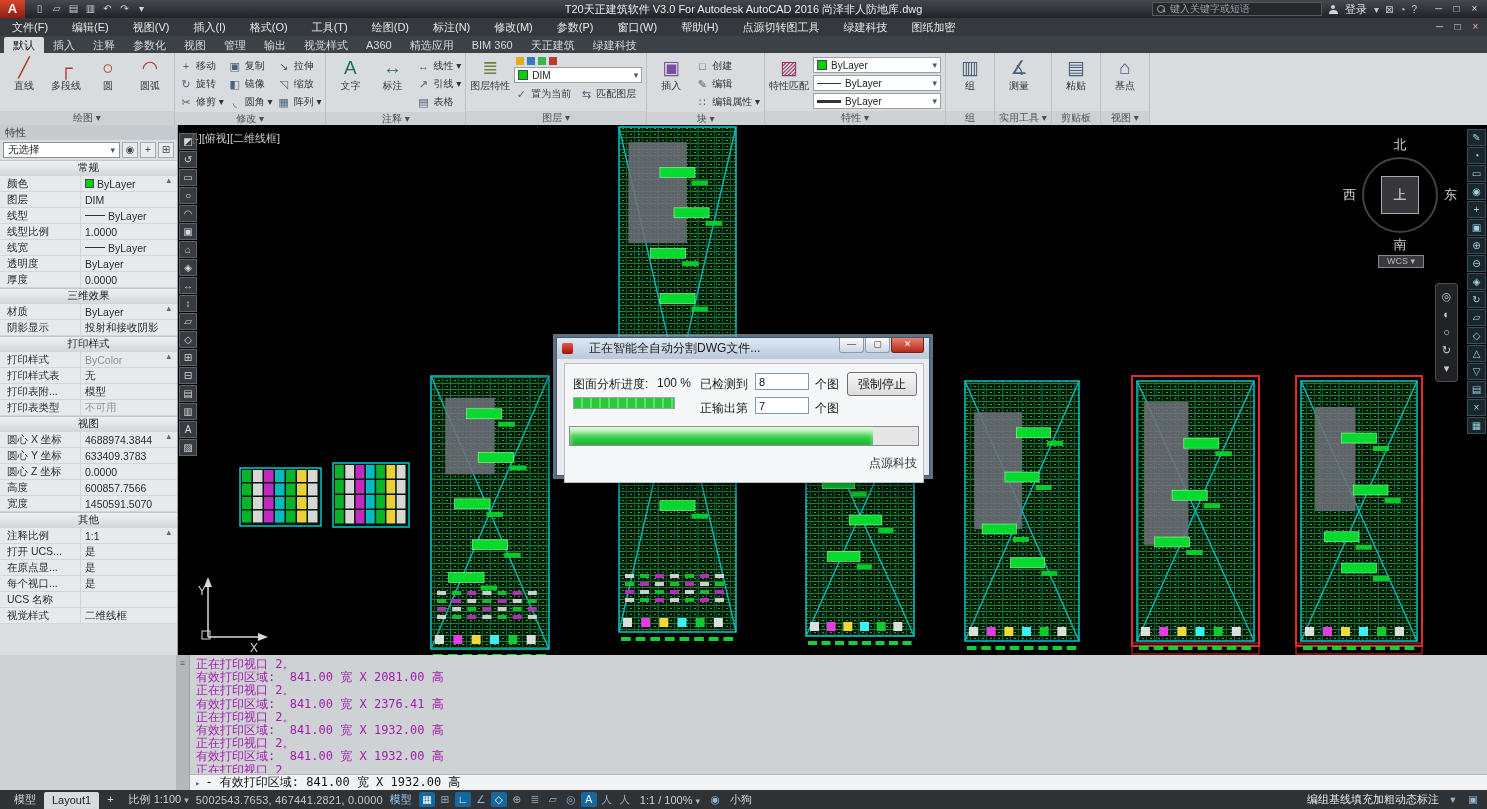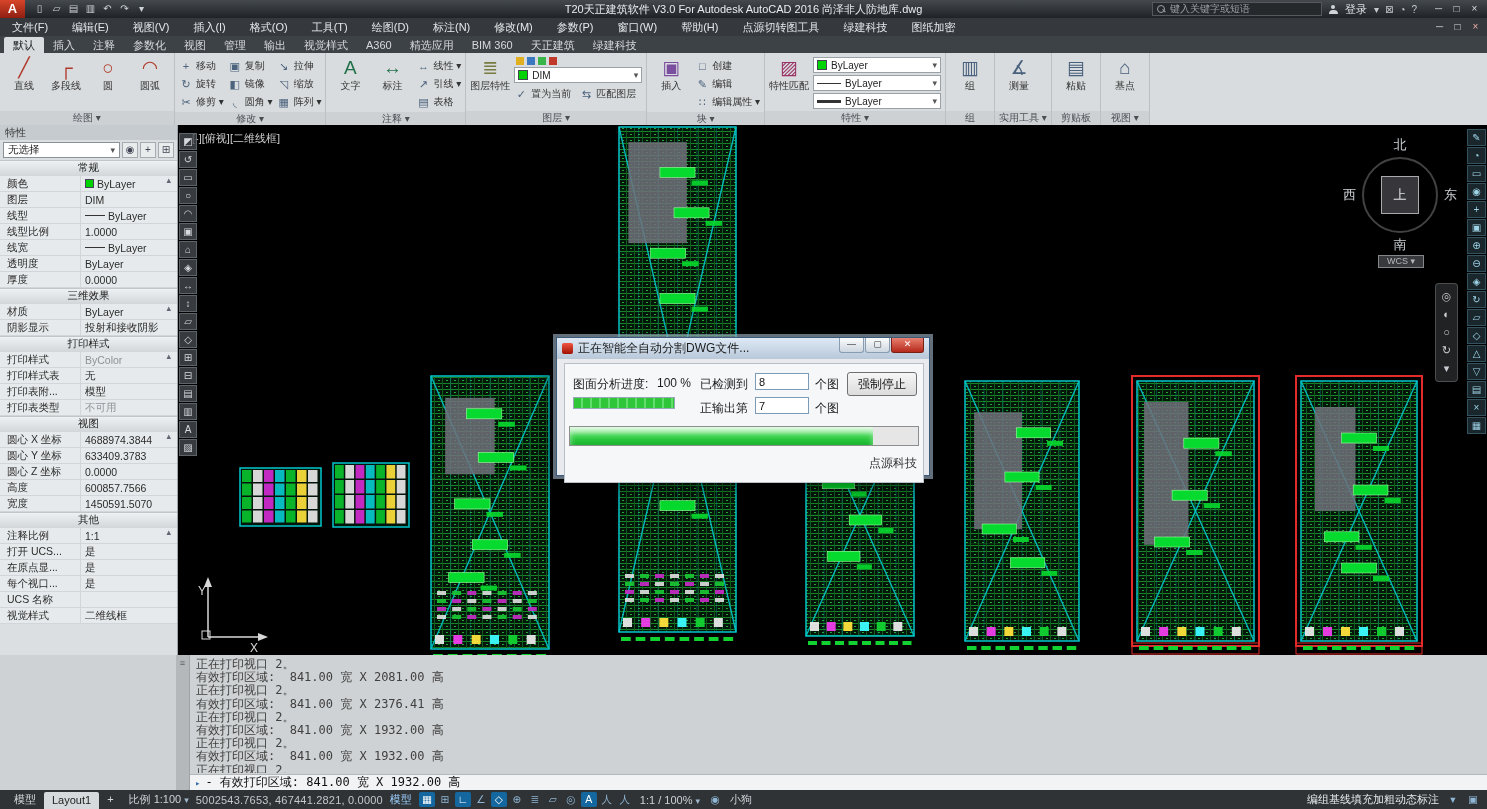--- a/index.html
+++ b/index.html
@@ -116,21 +116,21 @@
   .cN{left:50%;top:-1px;transform:translateX(-50%);} .cS{left:50%;bottom:-1px;transform:translateX(-50%);}
   .cW{left:1px;top:50%;transform:translateY(-50%);} .cE{right:1px;top:50%;transform:translateY(-50%);}
   .wcs{position:absolute;left:1200px;top:130px;width:46px;height:13px;background:#37393d;border:1px solid #84878a;
     color:#b4b8bb;font-size:9px;line-height:11px;text-align:center;z-index:5;}
 
   
   #dialog{position:absolute;left:556px;top:337px;width:374px;height:139px;background:#e8eaed;
     border:1px solid #3a5a7a;box-shadow:0 0 0 3px rgba(165,185,205,.6),0 6px 20px rgba(0,0,0,.75);
     z-index:50;font-size:12px;color:#1c1c1c;}
   .dlg-title{position:absolute;left:0;top:0;right:0;height:21px;background:linear-gradient(#dde8f4,#b9c9da);
-    display:flex;align-items:center;padding:0 5px;gap:5px;font-size:12px;color:#1a1a1a;}
+    display:flex;align-items:center;padding:0 5px;gap:16px;font-size:12px;color:#1a1a1a;}
   .dlg-ico{width:11px;height:11px;background:linear-gradient(#f05540,#a01105);border-radius:2px;flex:0 0 auto;}
   .dlg-title .ttl{white-space:nowrap;overflow:hidden;}
   .dlg-btns{margin-left:auto;display:flex;gap:1px;align-self:flex-start;}
   .db{width:25px;height:15px;background:linear-gradient(#fdfdfd,#cdd6e0);border:1px solid #8a9cb0;
     border-top:none;border-radius:0 0 3px 3px;font-size:9px;line-height:13px;text-align:center;color:#333;}
   .db.close{width:33px;background:linear-gradient(#e98070,#b5291a);color:#fff;border-color:#7a2014;}
   .dlg-inner{position:absolute;left:7px;top:25px;width:360px;height:120px;background:#f6f7f8;border:1px solid #b9bfc6;}
   .dl-lab{position:absolute;white-space:nowrap;font-size:12px;}
   .minibar{position:absolute;left:8px;top:33px;width:102px;height:12px;border:1px solid #98a8b8;background:#e8e8e8;overflow:hidden;}
   .minifill{height:100%;background:repeating-linear-gradient(90deg,#2fc63a 0 7px,#63de6c 7px 9px);}
@@ -141,21 +141,21 @@
   .bigbar{position:absolute;left:4px;top:62px;width:350px;height:20px;border:1px solid #8e8e8e;background:#e6e6e6;overflow:hidden;}
   .bigfill{height:100%;background:linear-gradient(#c4f7c8,#3bd44b 45%,#17b52c);box-shadow:inset 0 6px 6px rgba(255,255,255,.55);}
   .brand{position:absolute;right:12px;bottom:3px;font-size:12px;color:#333;}
 
   
   #cmdwin{position:absolute;left:0;top:655px;right:0;height:135px;background:#cfd2d4;}
   .cmd-grip{position:absolute;left:176px;top:0;width:14px;height:135px;background:#b4b8bb;
     border-right:1px solid #9fa3a6;color:#5b5f62;font-size:9px;text-align:center;padding-top:3px;}
   .cmd-hist{position:absolute;left:196px;top:3px;right:10px;bottom:17px;
     font-family:"DejaVu Sans Mono","Liberation Mono",monospace;font-size:12px;line-height:13.2px;
-    color:#404040;white-space:pre;overflow:hidden;}
+    color:#a21caf;white-space:pre;overflow:hidden;}
   .cmd-cur{position:absolute;left:190px;right:0;bottom:0;height:16px;background:#f2f3f4;border-top:1px solid #b5b8ba;
     display:flex;align-items:center;gap:5px;padding-left:5px;
     font-family:"DejaVu Sans Mono","Liberation Mono",monospace;font-size:12px;color:#111;}
   .ci{color:#3a6ea8;font-size:9px;}
 
   
   #statusbar{position:absolute;left:0;top:790px;right:0;height:19px;background:#2f3336;
     display:flex;align-items:center;color:#cdd2d6;font-size:11px;gap:7px;padding:0 6px;white-space:nowrap;}
   .st-tab{padding:0 8px;line-height:19px;color:#d8dcdf;}
   .st-tab.lay{background:#d7dadc;color:#222;height:17px;line-height:17px;margin-top:2px;border-radius:2px 2px 0 0;}

